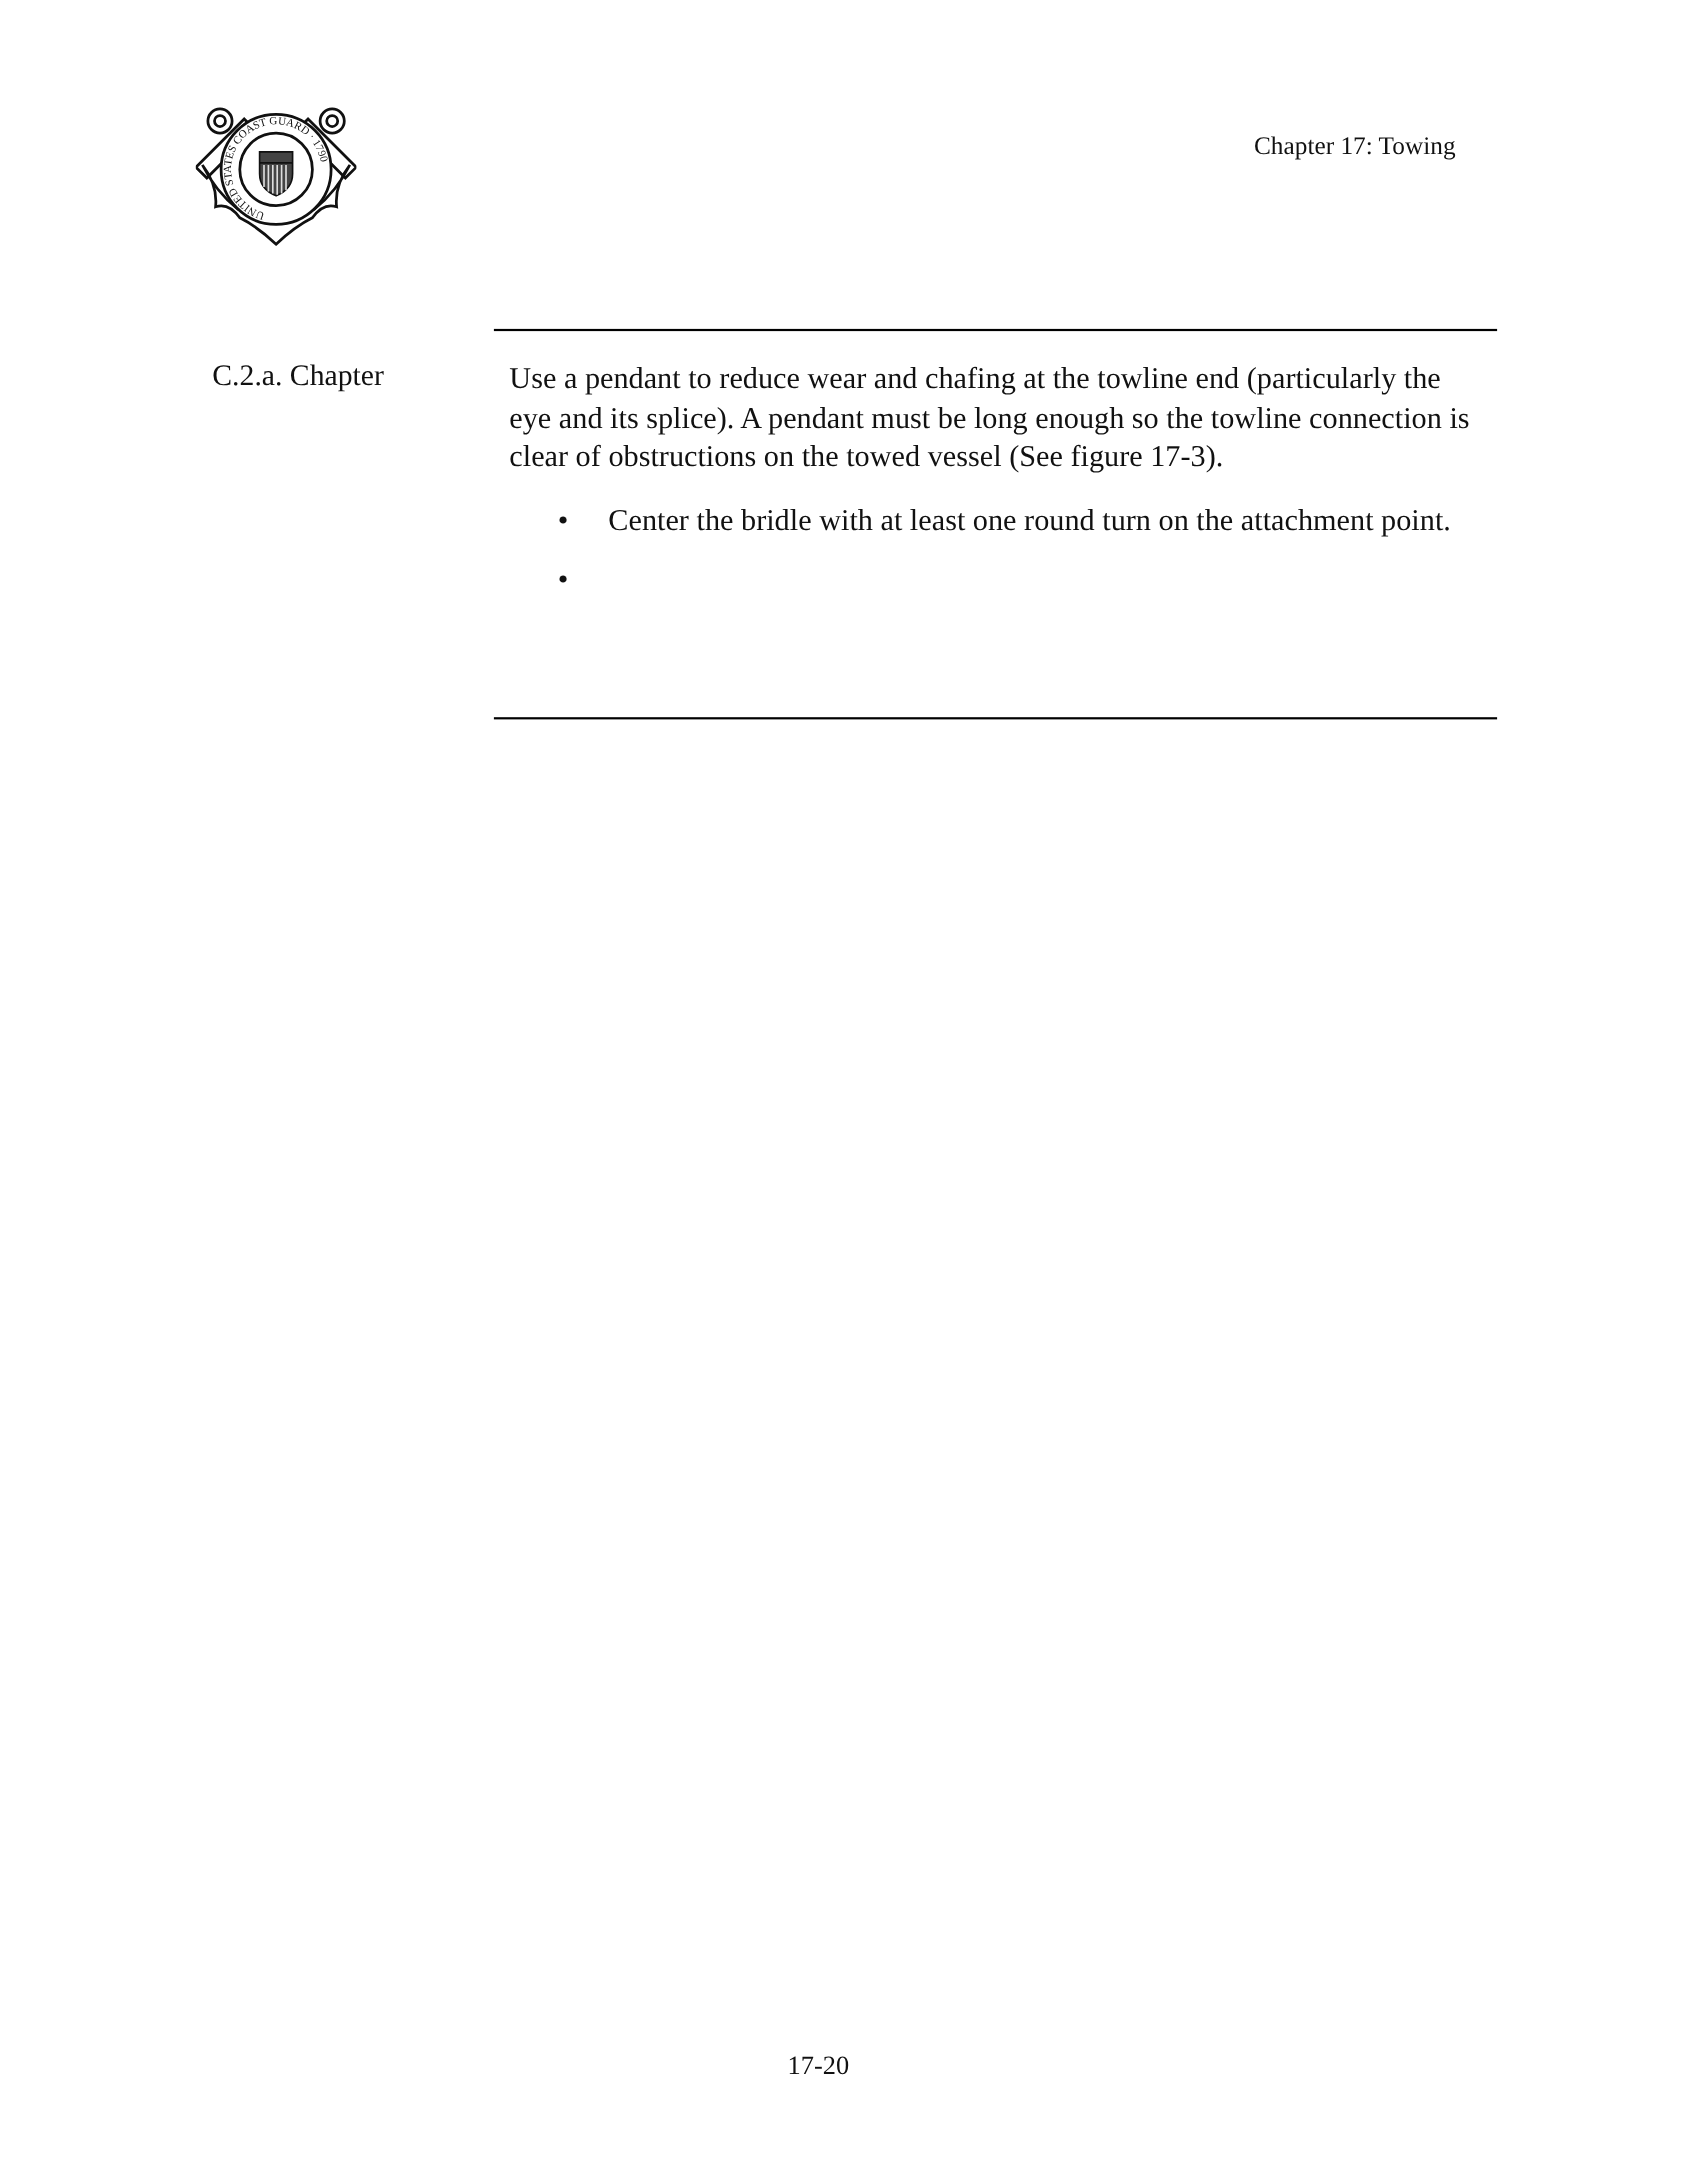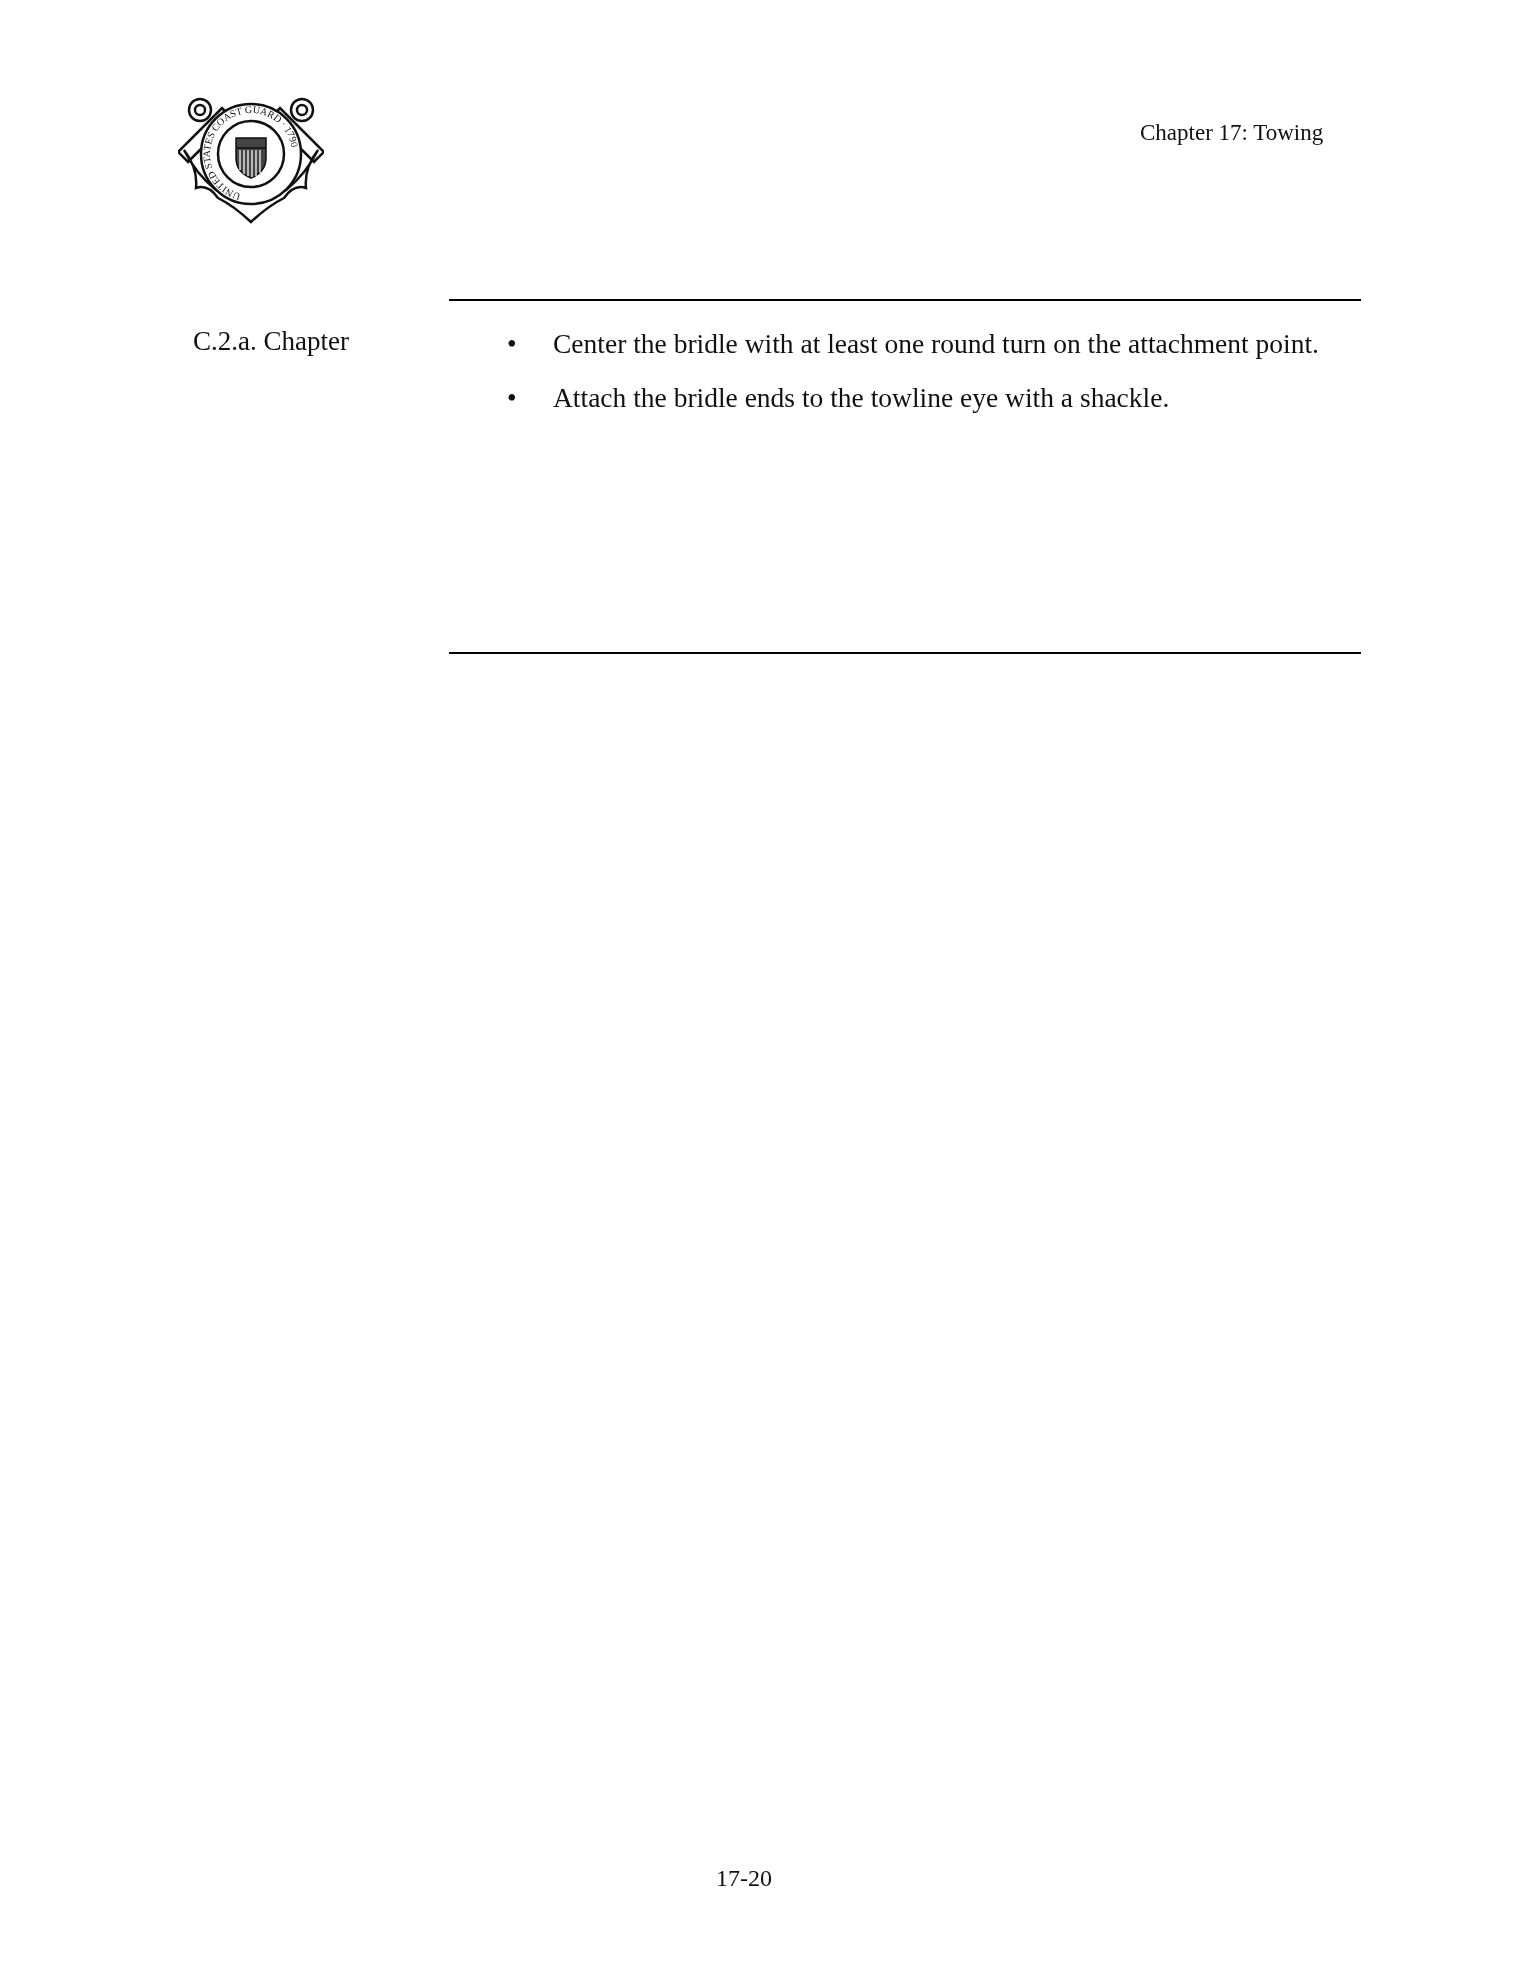--- a/index.html
+++ b/index.html
@@ -55,27 +55,27 @@
   </svg>
 </div>
 
 <div class="header-chapter">Chapter 17:  Towing</div>
 
 <div class="rule rule-top"></div>
 
 <div class="section-label">C.2.a.  Chapter</div>
 
 <div class="body">
+  <p>Use a pendant to reduce wear and chafing at the towline end (particularly the eye and its splice). A pendant must be long enough so the towline connection is clear of obstructions on the towed vessel (See figure 17-3).</p>
   <ul class="bullets">
     <li>
       <span class="bullet">•</span>
       <span>Center the bridle with at least one round turn on the attachment point.</span>
     </li>
     <li>
       <span class="bullet">•</span>
-      <span>Attach the bridle ends to the towline eye with a shackle.</span>
     </li>
   </ul>
 </div>
 
 <div class="rule rule-bottom"></div>
 
 <div class="page-number">17-20</div>
 
 </body></html>

